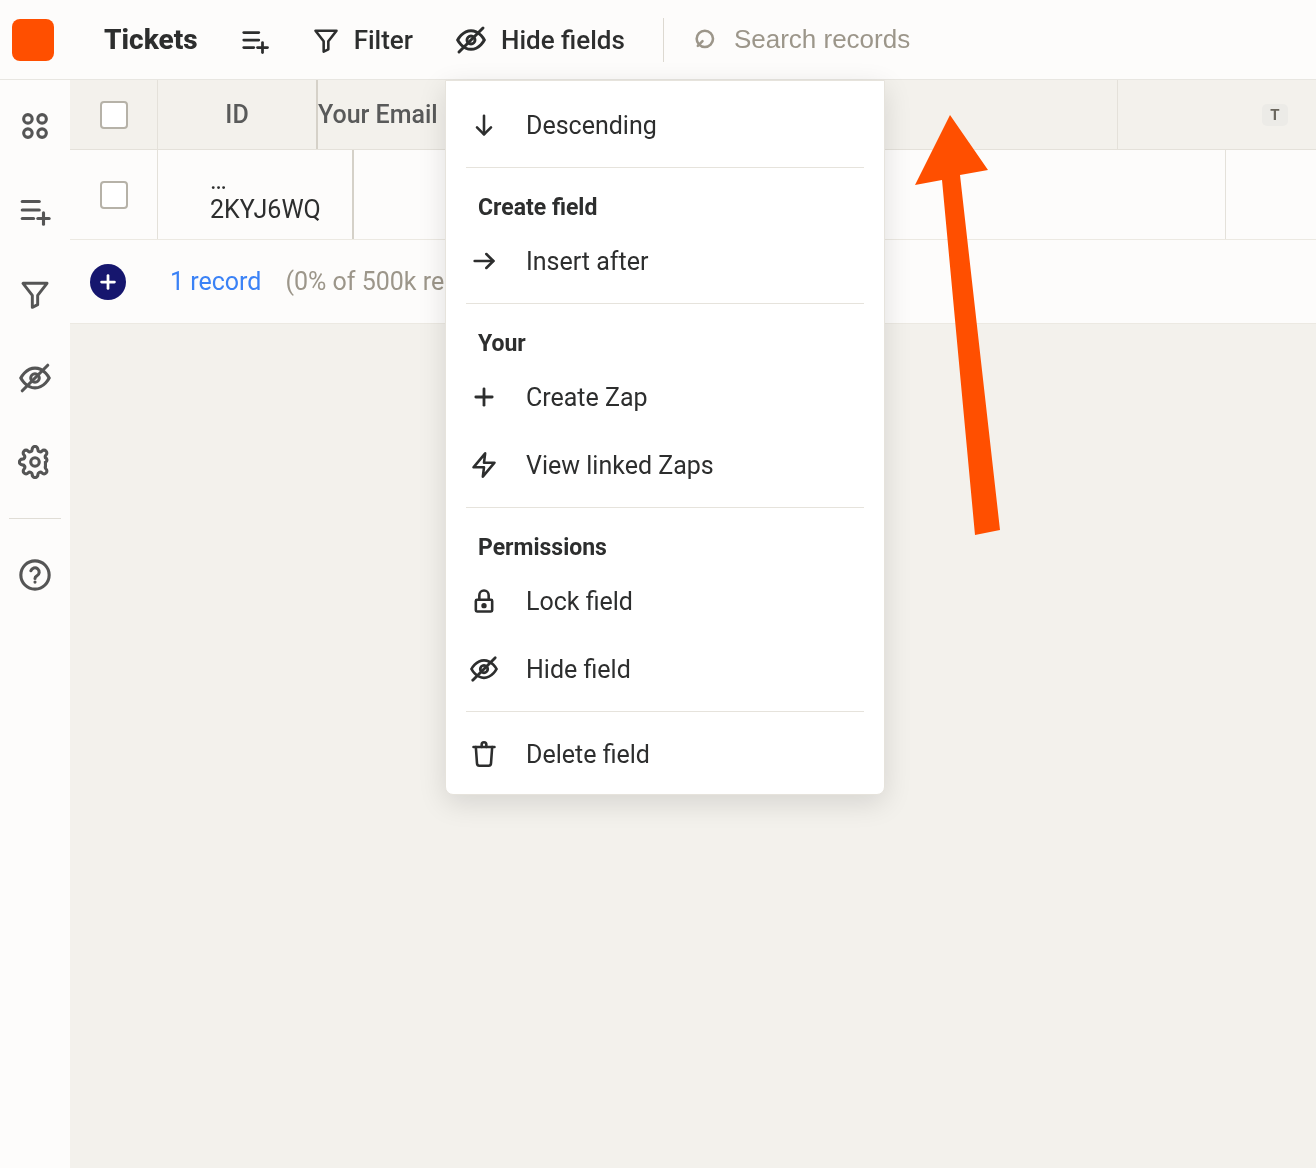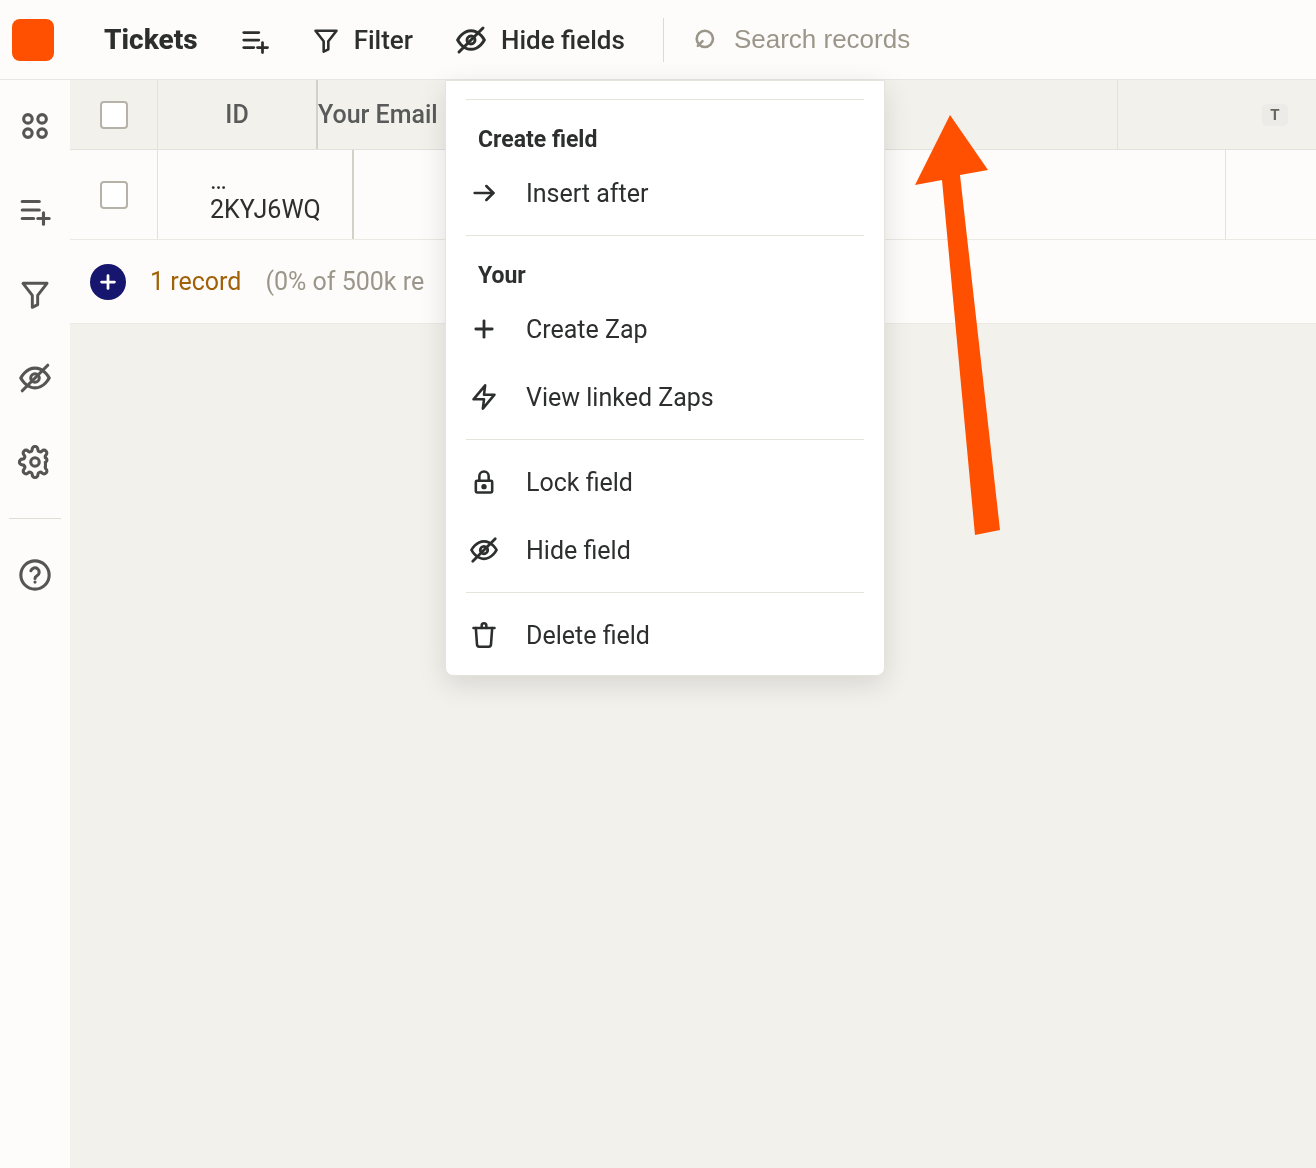--- a/index.html
+++ b/index.html
@@ -165,21 +165,21 @@
     padding: 0 20px;
     gap: 24px;
   }
   .add-btn {
     width: 36px; height: 36px;
     background: #16166e;
     border-radius: 50%;
     display:flex;align-items:center;justify-content:center;
     color:#fff; cursor:pointer;
   }
-  .rec-count { font-size: 25px; color:#a16207; }
+  .rec-count { font-size: 25px; color:#3b82f6; margin-left: 20px;}
   .rec-limit { font-size: 25px; color:#9c968a; }
 
   
   .ctx-menu {
     position: absolute;
     left: 445px;
     top: 80px;
     width: 440px;
     background: #fff;
     border: 1px solid #e6e3dc;
@@ -359,20 +359,29 @@
             <line x1="5" y1="12" x2="19" y2="12"></line>
           </svg>
       </div>
       <span class="rec-count">1 record</span>
       <span class="rec-limit">(0% of 500k re</span>
     </div>
   </div>
 </div>
 
 <div class="ctx-menu">
+  <div class="ctx-item">
+    <span class="ico">
+      <svg width="28" height="28" viewBox="0 0 24 24" fill="none" stroke="#2d2e2e" stroke-width="2.2" stroke-linecap="round" stroke-linejoin="round">
+          <line x1="12" y1="4" x2="12" y2="20"></line>
+          <polyline points="6 14 12 20 18 14"></polyline>
+        </svg>
+    </span>
+    <span>Descending</span>
+  </div>
   <div class="ctx-divider"></div>
 
   <div class="ctx-heading">Create field</div>
   <div class="ctx-item">
     <span class="ico">
       <svg width="28" height="28" viewBox="0 0 24 24" fill="none" stroke="#2d2e2e" stroke-width="2.2" stroke-linecap="round" stroke-linejoin="round">
           <line x1="4" y1="12" x2="20" y2="12"></line>
           <polyline points="14 6 20 12 14 18"></polyline>
         </svg>
     </span>
@@ -393,20 +402,21 @@
   <div class="ctx-item">
     <span class="ico">
       <svg width="28" height="28" viewBox="0 0 24 24" fill="none" stroke="#2d2e2e" stroke-width="2.2" stroke-linecap="round" stroke-linejoin="round">
           <polygon points="13 2 3 14 12 14 11 22 21 10 12 10 13 2"></polygon>
         </svg>
     </span>
     <span>View linked Zaps</span>
   </div>
   <div class="ctx-divider"></div>
 
+  <div class="ctx-heading">Permissions</div>
   <div class="ctx-item">
     <span class="ico">
       <svg width="28" height="28" viewBox="0 0 24 24" fill="none" stroke="#2d2e2e" stroke-width="2.2" stroke-linecap="round" stroke-linejoin="round">
           <rect x="5" y="11" width="14" height="10" rx="1"></rect>
           <path d="M8 11V7a4 4 0 0 1 8 0v4"></path>
           <circle cx="12" cy="16" r="1.2" fill="#2d2e2e"></circle>
         </svg>
     </span>
     <span>Lock field</span>
   </div>

